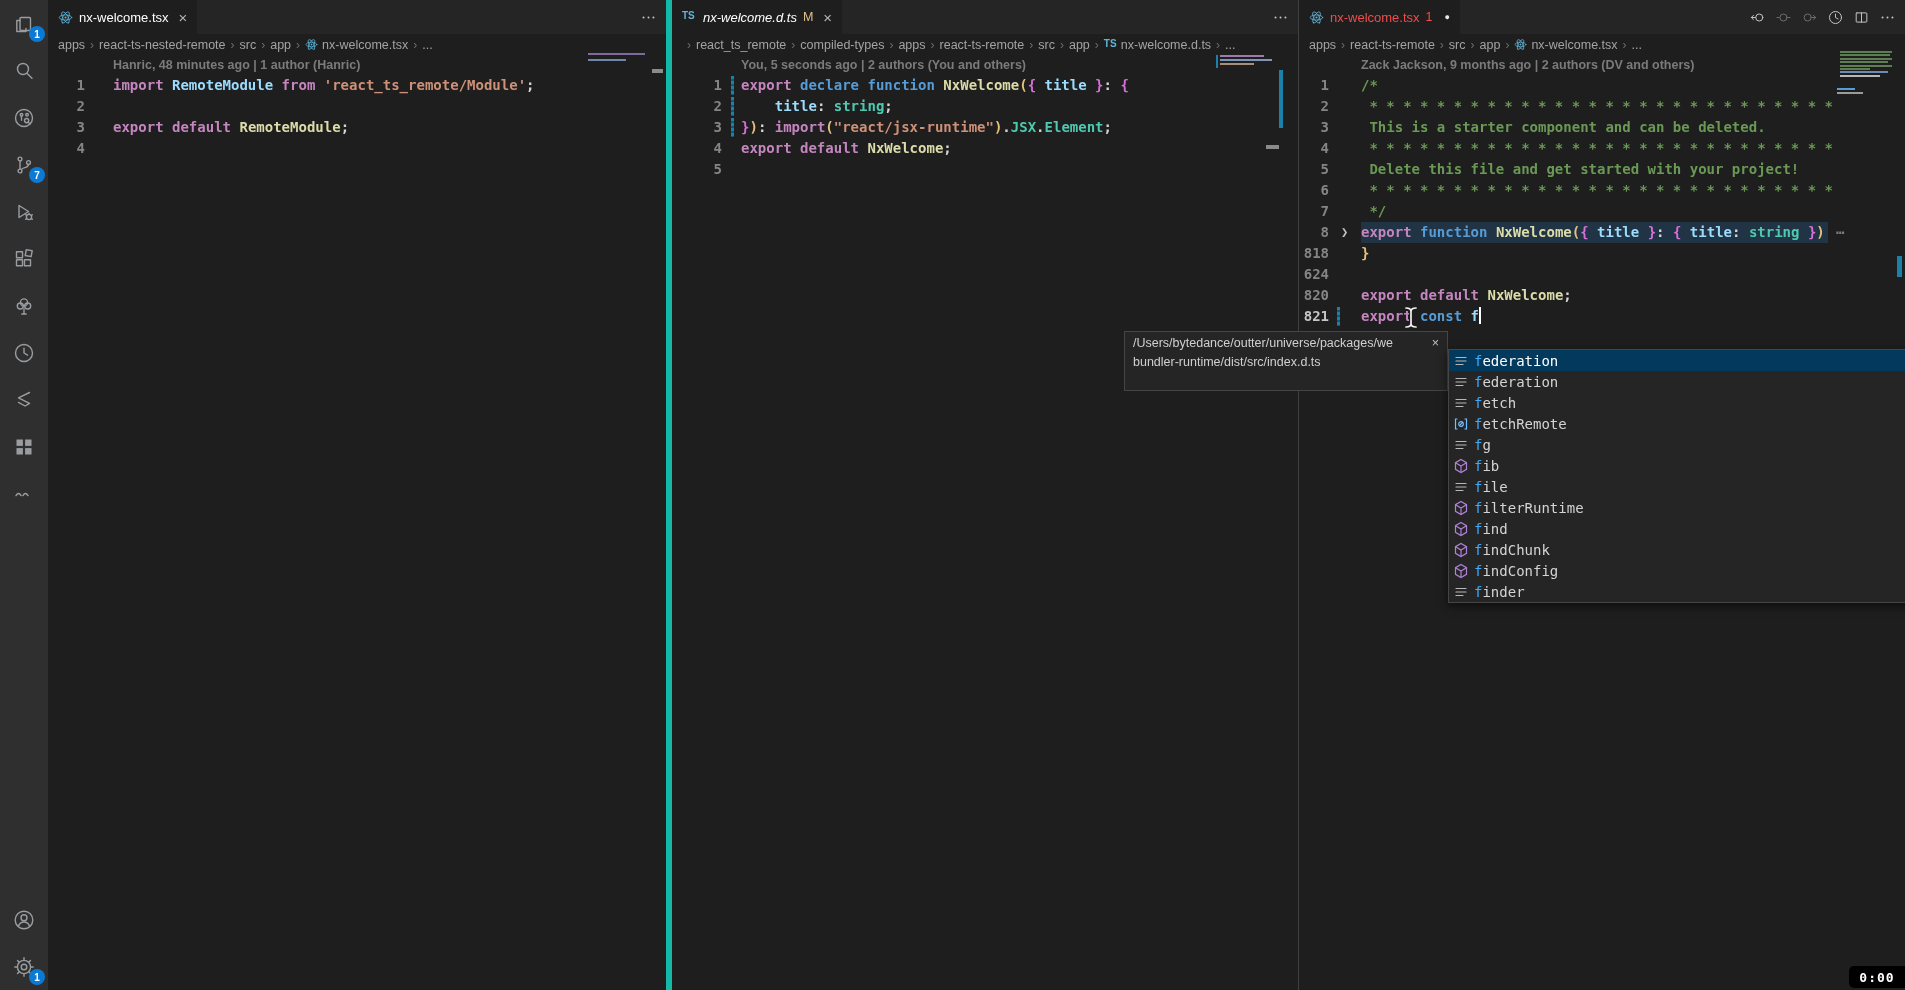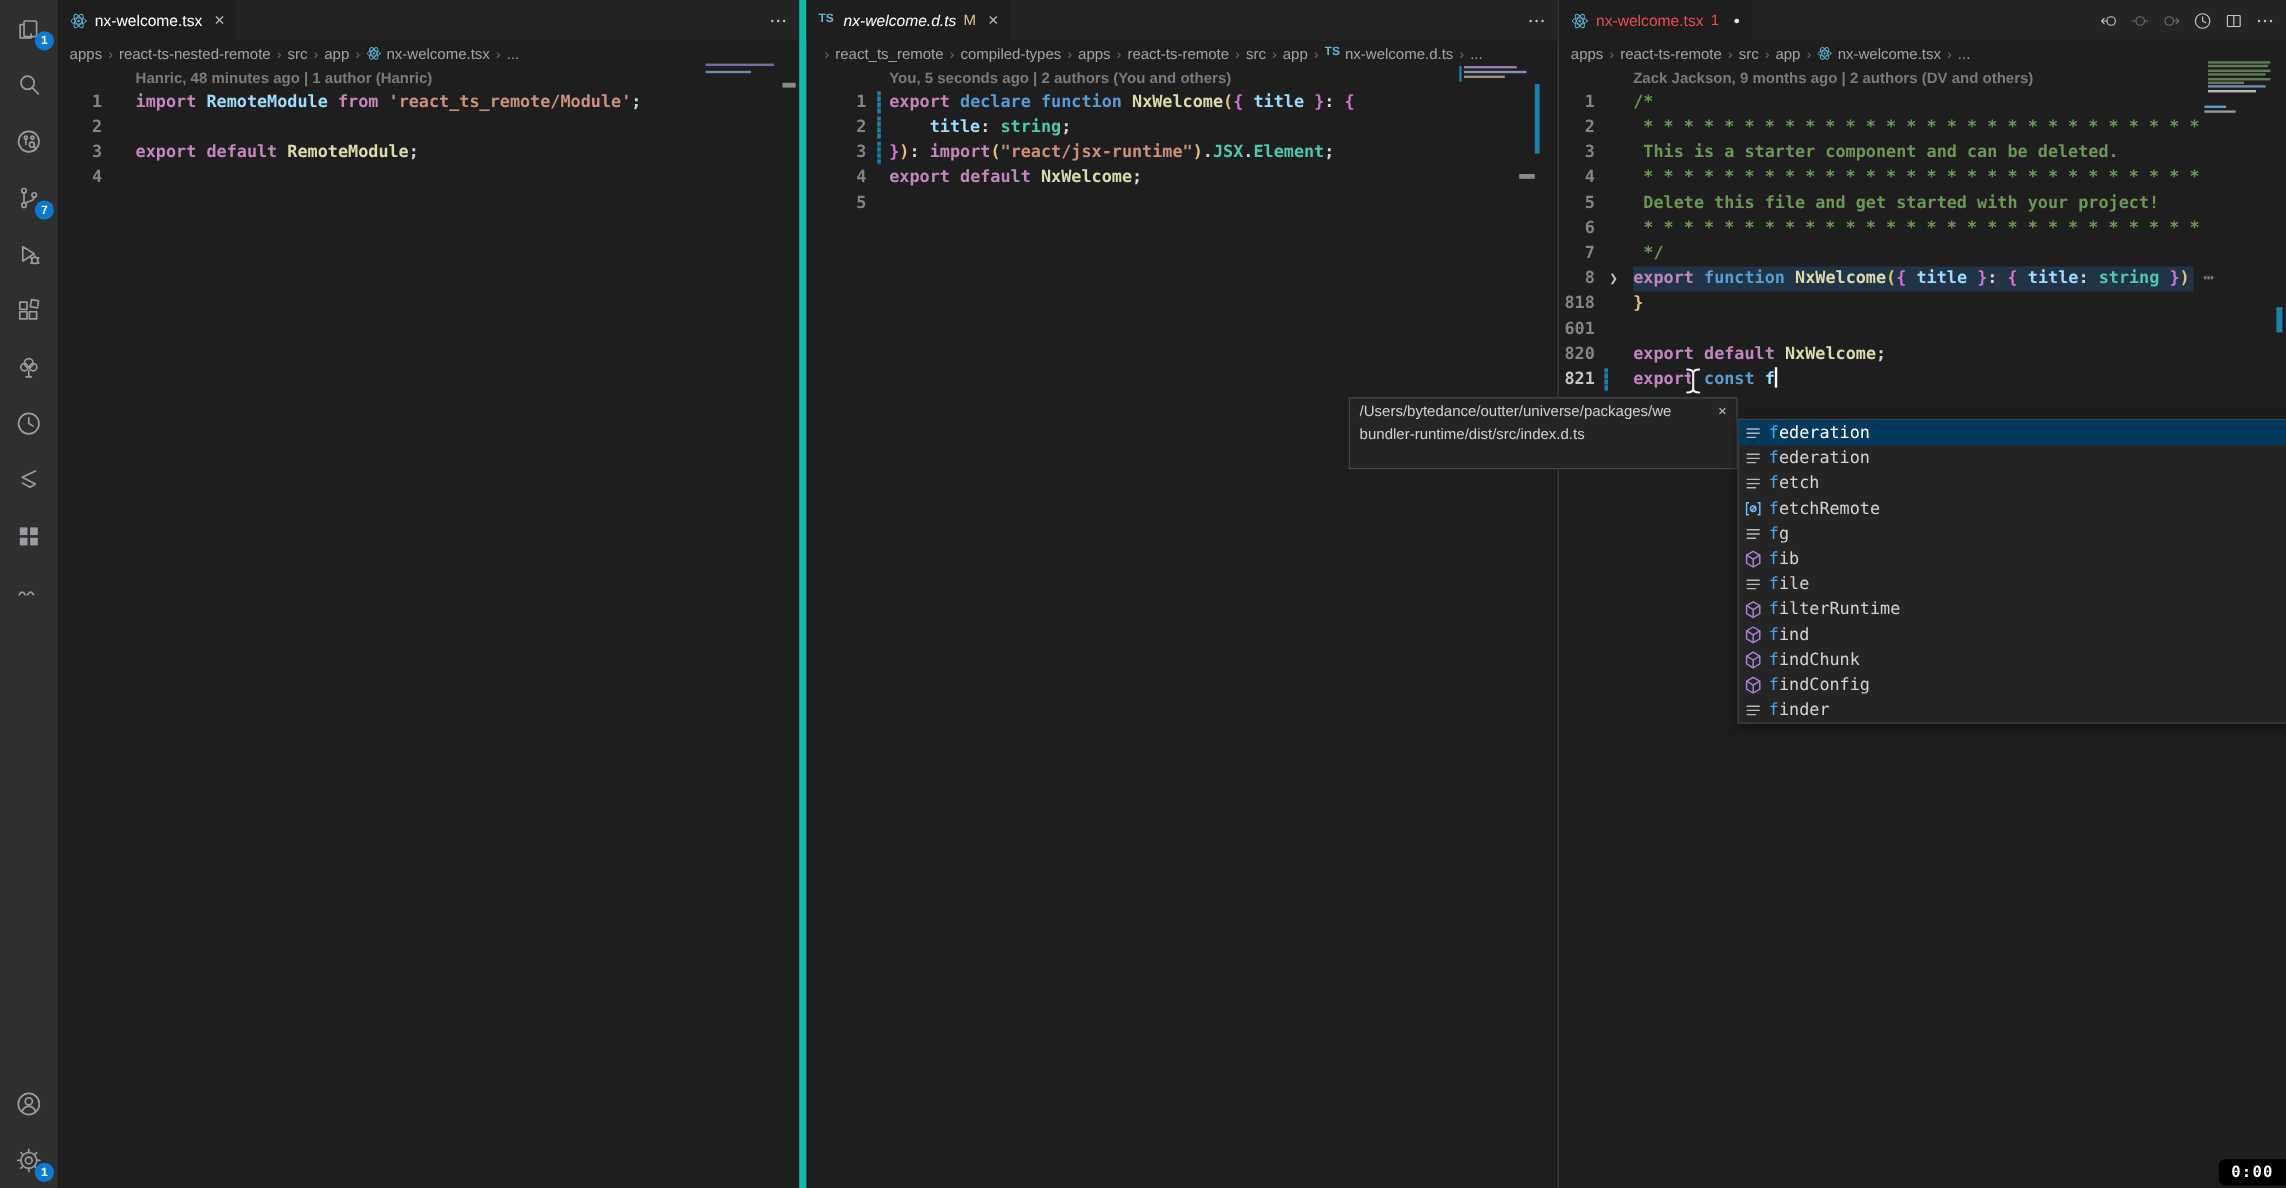--- a/index.html
+++ b/index.html
@@ -433,21 +433,21 @@
           <div class="blame" style="margin-left: 62px;">Zack Jackson, 9 months ago | 2 authors (DV and others)</div>
           <div class="code-line"><div class="gutter"><span class="lnum">1</span></div><div class="lc"><span class="tk-cmt">/*</span></div></div>
           <div class="code-line"><div class="gutter"><span class="lnum">2</span></div><div class="lc"><span class="tk-cmt"> * * * * * * * * * * * * * * * * * * * * * * * * * * * *</span></div></div>
           <div class="code-line"><div class="gutter"><span class="lnum">3</span></div><div class="lc"><span class="tk-cmt"> This is a starter component and can be deleted.</span></div></div>
           <div class="code-line"><div class="gutter"><span class="lnum">4</span></div><div class="lc"><span class="tk-cmt"> * * * * * * * * * * * * * * * * * * * * * * * * * * * *</span></div></div>
           <div class="code-line"><div class="gutter"><span class="lnum">5</span></div><div class="lc"><span class="tk-cmt"> Delete this file and get started with your project!</span></div></div>
           <div class="code-line"><div class="gutter"><span class="lnum">6</span></div><div class="lc"><span class="tk-cmt"> * * * * * * * * * * * * * * * * * * * * * * * * * * * *</span></div></div>
           <div class="code-line"><div class="gutter"><span class="lnum">7</span></div><div class="lc"><span class="tk-cmt"> */</span></div></div>
           <div class="code-line"><div class="gutter"><span class="lnum">8</span><span class="fold">❯</span></div><div class="lc"><span class="hl"><span class="tk-kw">export</span><span> </span><span class="tk-kw2">function</span><span> </span><span class="tk-fn">NxWelcome</span><span class="tk-gold">(</span><span class="tk-pink">{</span><span> </span><span class="tk-var">title</span><span> </span><span class="tk-pink">}</span><span>:</span><span> </span><span class="tk-pink">{</span><span> </span><span class="tk-var">title</span><span>:</span><span> </span><span class="tk-type">string</span><span> </span><span class="tk-pink">}</span><span class="tk-gold">)</span></span><span class="tk-dim"> ⋯</span></div></div>
           <div class="code-line"><div class="gutter"><span class="lnum">818</span></div><div class="lc"><span class="tk-gold">}</span></div></div>
-          <div class="code-line"><div class="gutter"><span class="lnum">601</span></div><div class="lc"></div></div>
+          <div class="code-line"><div class="gutter"><span class="lnum">624</span></div><div class="lc"></div></div>
           <div class="code-line"><div class="gutter"><span class="lnum">820</span></div><div class="lc"><span class="tk-kw">export</span><span> </span><span class="tk-kw">default</span><span> </span><span class="tk-fn">NxWelcome</span><span>;</span></div></div>
           <div class="code-line"><div class="gutter"><span class="lnum active">821</span><span class="mod-bar"></span></div><div class="lc"><span class="tk-kw">export</span><span> </span><span class="tk-kw2">const</span><span> </span><span class="tk-var">f</span><span class="caret"></span></div></div>
         </div>
         <div class="deco" style="left: 541px; top: 51px; width: 52px; height: 2px; background: rgb(94, 125, 82);"></div>
         <div class="deco" style="left: 541px; top: 54.4px; width: 50px; height: 2px; background: rgb(94, 125, 82);"></div>
         <div class="deco" style="left: 541px; top: 57.8px; width: 52px; height: 2px; background: rgb(94, 125, 82);"></div>
         <div class="deco" style="left: 541px; top: 61.2px; width: 48px; height: 2px; background: rgb(94, 125, 82);"></div>
         <div class="deco" style="left: 541px; top: 64.6px; width: 52px; height: 2px; background: rgb(94, 125, 82);"></div>
         <div class="deco" style="left: 541px; top: 68px; width: 30px; height: 2px; background: rgb(94, 125, 82);"></div>
         <div class="deco" style="left: 541px; top: 71.4px; width: 48px; height: 2px; background: rgb(107, 140, 181);"></div>

